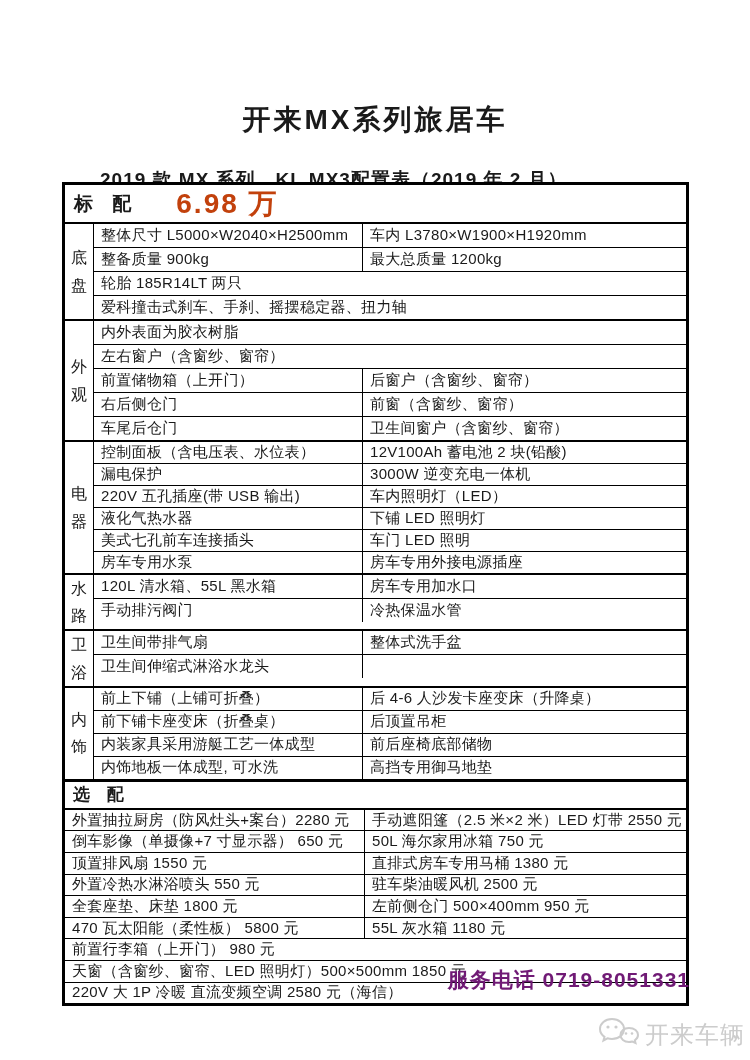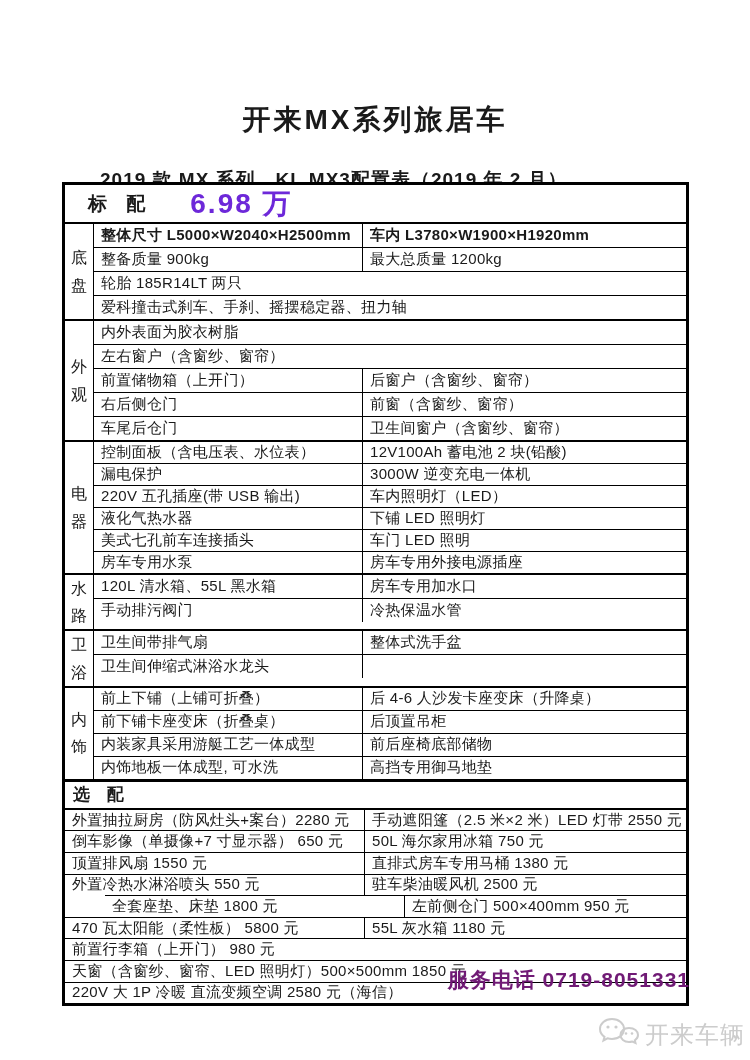--- a/index.html
+++ b/index.html
@@ -19,21 +19,21 @@
     font-size:19px;font-weight:600;letter-spacing:1px;
   }
 
   .spec-table{
     position:absolute;left:62px;top:182px;width:627px;
     border:3px solid #000;box-sizing:border-box;background:#fff;
   }
 
   .std-header{
     height:37px;display:flex;align-items:center;
-    border-bottom:2px solid #000;padding-left:23px;
+    border-bottom:2px solid #000;padding-left:9px;
   }
   .std-label{font-size:19px;font-weight:700;letter-spacing:7px;}
   .std-price{font-size:28px;font-weight:700;margin-left:38px;letter-spacing:2px;}
 
   .spec-section{display:flex;border-top:2px solid #000;}
   .spec-section:first-child{border-top:none;}
   .sec-label{
     width:29px;box-sizing:border-box;padding:0 6px;
     display:flex;align-items:center;justify-content:center;text-align:center;
     border-right:1px solid #000;font-size:16px;line-height:1.7;
@@ -79,28 +79,28 @@
 <div class="page">
 
   <h1 class="title">开来MX系列旅居车</h1>
 
   <div class="subtitle">2019 款 MX 系列　KL MX3配置表（2019 年 2 月）</div>
 
   <div class="spec-table">
 
     <div class="std-header">
       <span class="std-label">标 配</span>
-      <span class="std-price" style="color: #6d28d9;">6.98 万</span>
+      <span class="std-price" style="color: #c2410c;">6.98 万</span>
     </div>
 
     <div id="standard-sections">
         <div class="spec-section">
           <div class="sec-label">底盘</div>
           <div class="sec-rows">
-            <div class="row" style="height: 23px; font-weight: bold;">
+            <div class="row" style="height: 23px;">
               <div class="cell c0">整体尺寸 L5000×W2040×H2500mm</div>
               <div class="cell c1">车内 L3780×W1900×H1920mm</div>
             </div>
             <div class="row" style="height: 23px;">
               <div class="cell c0">整备质量 900kg</div>
               <div class="cell c1">最大总质量 1200kg</div>
             </div>
             <div class="row" style="height: 23px;">
               <div class="cell cfull">轮胎 185R14LT 两只</div>
             </div>
@@ -222,21 +222,21 @@
           <div class="cell c1">50L 海尔家用冰箱 750 元</div>
         </div>
         <div class="row" style="height: 20.6px;">
           <div class="cell c0">顶置排风扇 1550 元</div>
           <div class="cell c1">直排式房车专用马桶 1380 元</div>
         </div>
         <div class="row" style="height: 20.6px;">
           <div class="cell c0">外置冷热水淋浴喷头 550 元</div>
           <div class="cell c1">驻车柴油暖风机 2500 元</div>
         </div>
-        <div class="row" style="height: 20.6px; margin-left: 40px;">
+        <div class="row" style="height: 20.6px;">
           <div class="cell c0">全套座垫、床垫 1800 元</div>
           <div class="cell c1">左前侧仓门 500×400mm 950 元</div>
         </div>
         <div class="row" style="height: 20.6px;">
           <div class="cell c0">470 瓦太阳能（柔性板） 5800 元</div>
           <div class="cell c1">55L 灰水箱 1180 元</div>
         </div>
         <div class="row" style="height: 20.6px;">
           <div class="cell cfull">前置行李箱（上开门） 980 元</div>
         </div>

